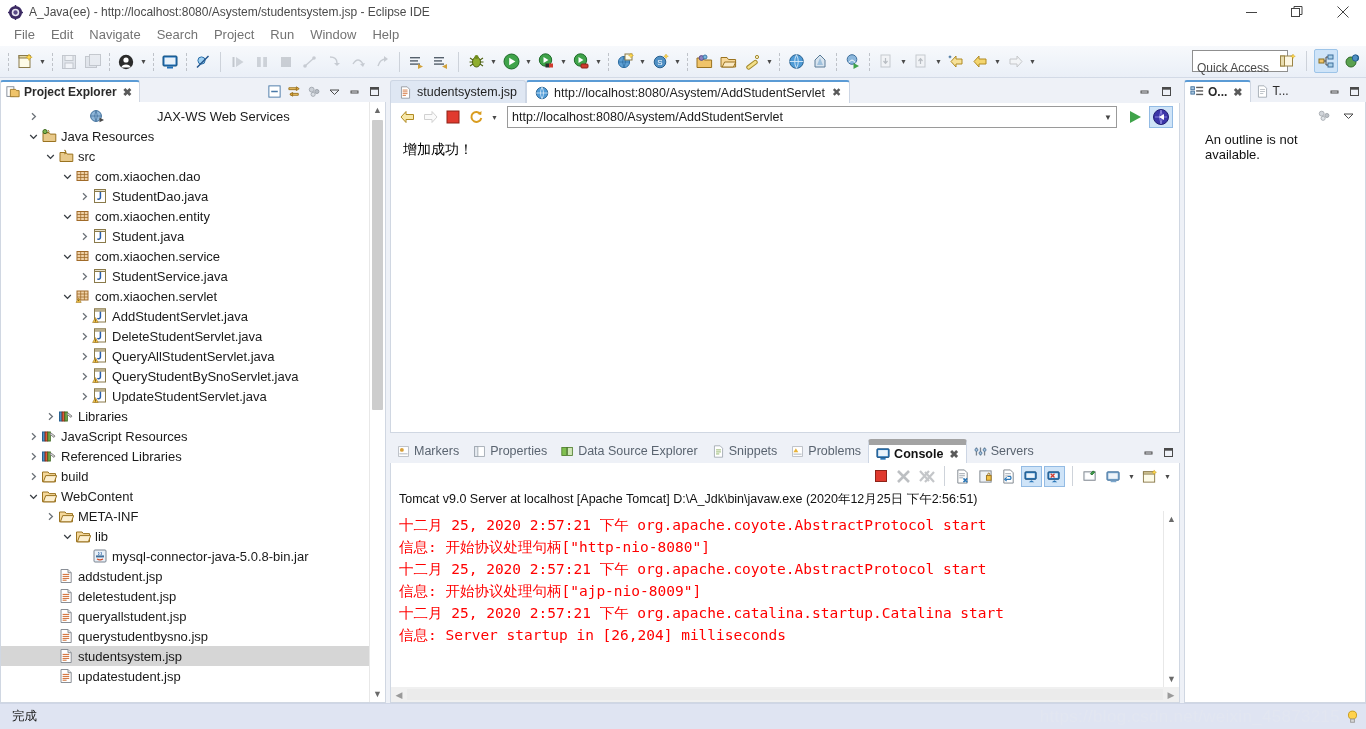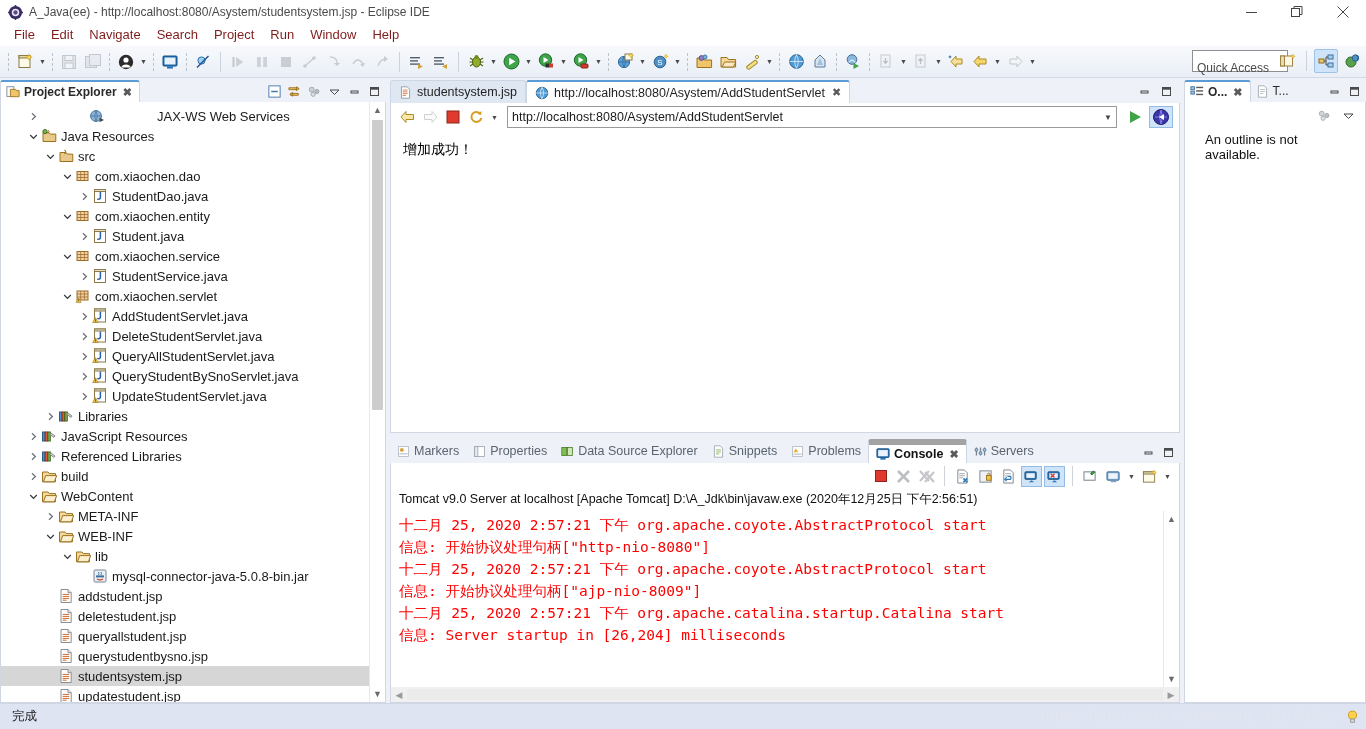--- a/index.html
+++ b/index.html
@@ -47,21 +47,21 @@
 
   
   .menubar {
     height: 22px; flex: 0 0 22px;
     background: #ffffff;
     display: flex; align-items: center;
     padding-left: 6px;
   }
   .menu-item {
     padding: 2px 8px;
-    font-size: 13px; color: #7f1d1d;
+    font-size: 13px; color: #737373;
     line-height: 16px;
   }
 
   
   .toolbar {
     height: 32px; flex: 0 0 32px;
     background: linear-gradient(180deg,#f7f9fc 0%,#eaeff7 100%);
     border-bottom: 1px solid #d3dae6;
     display: flex; align-items: center;
     padding: 0 4px;
@@ -1028,34 +1028,20 @@
                   <path d="M3 1.2 L6.4 4.5 L3 7.8" fill="none" stroke="#6d737a" stroke-width="1.3"></path>
                 </svg>
               </span>
               <span class="ticon">
                 <svg width="16" height="16" viewBox="0 0 16 16">
                   <path d="M1.5 4 h5.6 l1.2 1.6 h6.2 v8.2 h-13z" fill="#f5d89a" stroke="#9a7320"></path>
                   <path d="M2.4 13.8 l2.3-6.2 h11 l-2.3 6.2z" fill="#fcefd0" stroke="#9a7320"></path>
                 </svg>
               </span>
               <span class="tlabel">META-INF</span>
-            </div>
-            <div class="trow" style="padding-left: 42px;">
-              <span class="twist">
-                <svg width="9" height="9" viewBox="0 0 9 9">
-                  <path d="M1.2 3 L4.5 6.4 L7.8 3" fill="none" stroke="#3a3f45" stroke-width="1.3"></path>
-                </svg>
-              </span>
-              <span class="ticon">
-                <svg width="16" height="16" viewBox="0 0 16 16">
-                  <path d="M1.5 4 h5.6 l1.2 1.6 h6.2 v8.2 h-13z" fill="#f5d89a" stroke="#9a7320"></path>
-                  <path d="M2.4 13.8 l2.3-6.2 h11 l-2.3 6.2z" fill="#fcefd0" stroke="#9a7320"></path>
-                </svg>
-              </span>
-              <span class="tlabel">WEB-INF</span>
             </div>
             <div class="trow" style="padding-left: 59px;">
               <span class="twist">
                 <svg width="9" height="9" viewBox="0 0 9 9">
                   <path d="M1.2 3 L4.5 6.4 L7.8 3" fill="none" stroke="#3a3f45" stroke-width="1.3"></path>
                 </svg>
               </span>
               <span class="ticon">
                 <svg width="16" height="16" viewBox="0 0 16 16">
                   <path d="M1.5 4 h5.6 l1.2 1.6 h6.2 v8.2 h-13z" fill="#f5d89a" stroke="#9a7320"></path>

